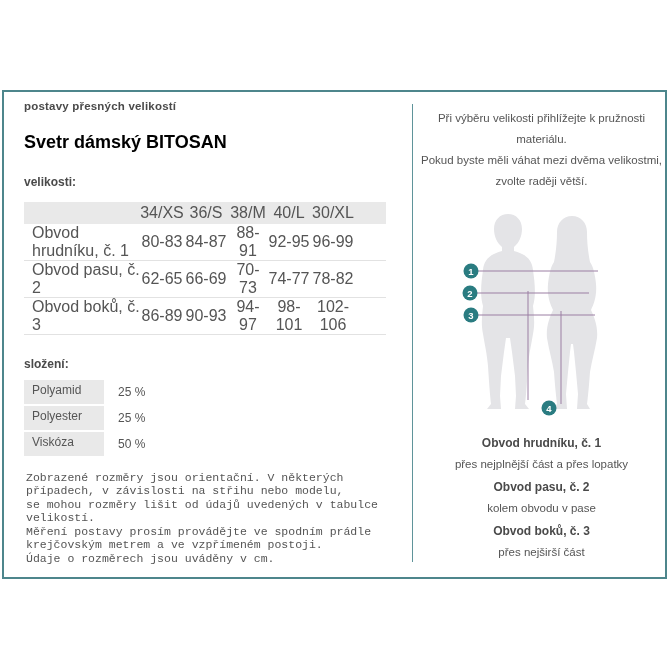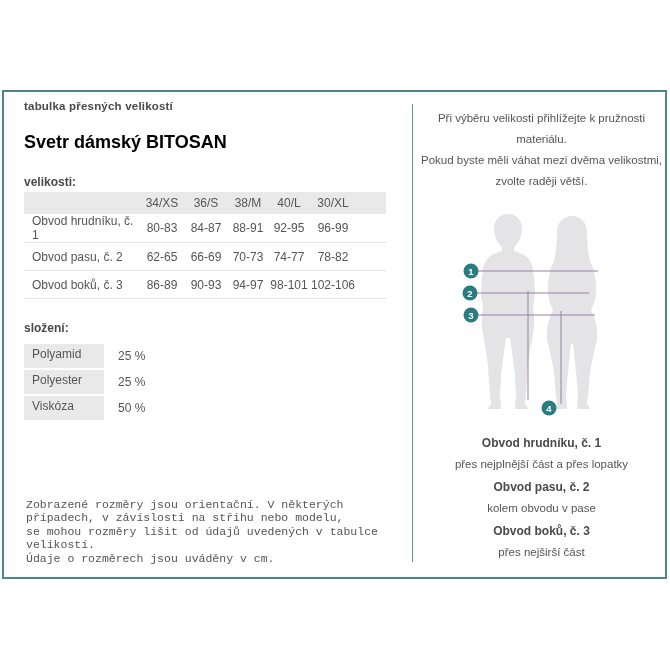--- a/index.html
+++ b/index.html
@@ -13,21 +13,21 @@
   .divider { position:absolute; left:408px; top:12px; width:1px; height:458px;
     background:#5f949a; }
 
   
   .left { position:absolute; left:0; top:0; width:408px; height:100%; padding:8px 0 0 20px; }
 
   .eyebrow { font-size:11.5px; font-weight:bold; color:#4a4a4a; letter-spacing:.2px; }
   .title { margin-top:20px; font-size:18px; font-weight:bold; color:#000000; }
   .section-label { margin-top:22px; font-size:12px; font-weight:bold; color:#4a4a4a; }
 
-  table.sizes { margin-top:3px; width:362px; border-collapse:collapse; font-size:12px; color:#555; }
+  table.sizes { margin-top:13px; width:362px; border-collapse:collapse; font-size:16px; color:#555; }
   table.sizes thead th { background:#e9e9e9; font-weight:normal; height:22px; text-align:center; }
   table.sizes td { height:28px; border-bottom:1px solid #e2e2e2; text-align:center; }
   table.sizes .rowlabel { text-align:left; padding-left:8px; width:116px; }
   table.sizes th.c1, table.sizes td.c1 { width:44px; }
   table.sizes th.c2, table.sizes td.c2 { width:44px; }
   table.sizes th.c3, table.sizes td.c3 { width:40px; }
   table.sizes th.c4, table.sizes td.c4 { width:42px; }
   table.sizes th.c5, table.sizes td.c5 { padding-right:30px; }
 
   .comp { margin-top:9px; }
@@ -47,21 +47,21 @@
   .m-num { font-size:9.5px; font-weight:bold; fill:#ffffff;
     font-family:"Liberation Sans", sans-serif; }
 </style>
 </head>
 <body>
 
 <div class="page">
   <div class="panel">
 
     <div class="left">
-      <div class="eyebrow">tabulka přesných velikostí</div>
+      <div class="eyebrow">postavy přesných velikostí</div>
       <div class="title">Svetr dámský BITOSAN</div>
       <div class="section-label">velikosti:</div>
 
       <table class="sizes">
         <thead>
           <tr>
             <th class="rowlabel"></th>
             <th class="c1">34/XS</th>
             <th class="c2">36/S</th>
             <th class="c3">38/M</th>
@@ -110,20 +110,21 @@
         </div>
         <div class="comp-row">
           <div class="comp-label">Viskóza</div>
           <div class="comp-value">50 %</div>
         </div>
       </div>
 
       <div class="footnote">
         <div>Zobrazené rozměry jsou orientační. V některých případech, v závislosti na střihu nebo modelu,</div>
         <div>se mohou rozměry lišit od údajů uvedených v tabulce velikostí.</div>
+        <div>Měření postavy prosím provádějte ve spodním prádle krejčovským metrem a ve vzpřímeném postoji.</div>
         <div>Údaje o rozměrech jsou uváděny v cm.</div>
       </div>
     </div>
 
     <div class="divider"></div>
 
     <div class="right">
       <div class="advice">
         <div>Při výběru velikosti přihlížejte k pružnosti materiálu.</div>
         <div>Pokud byste měli váhat mezi dvěma velikostmi,</div>

